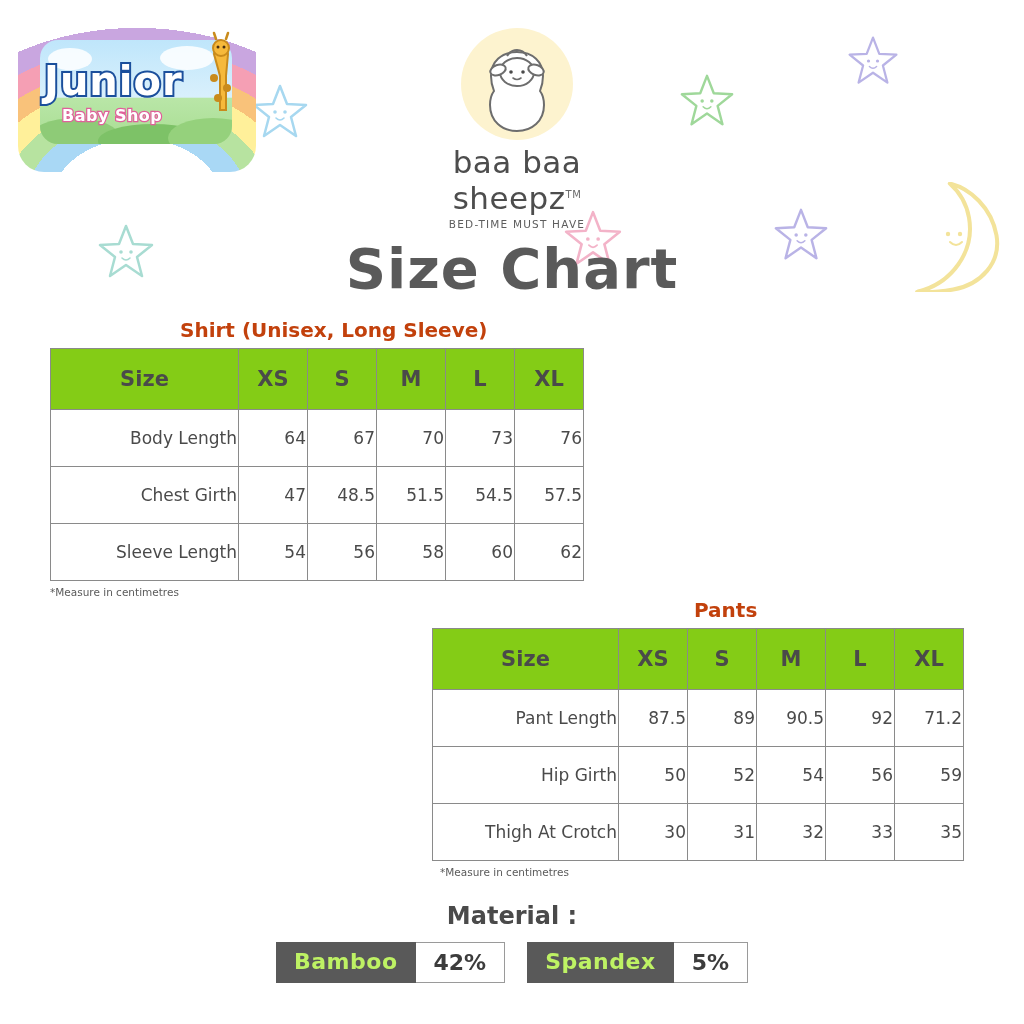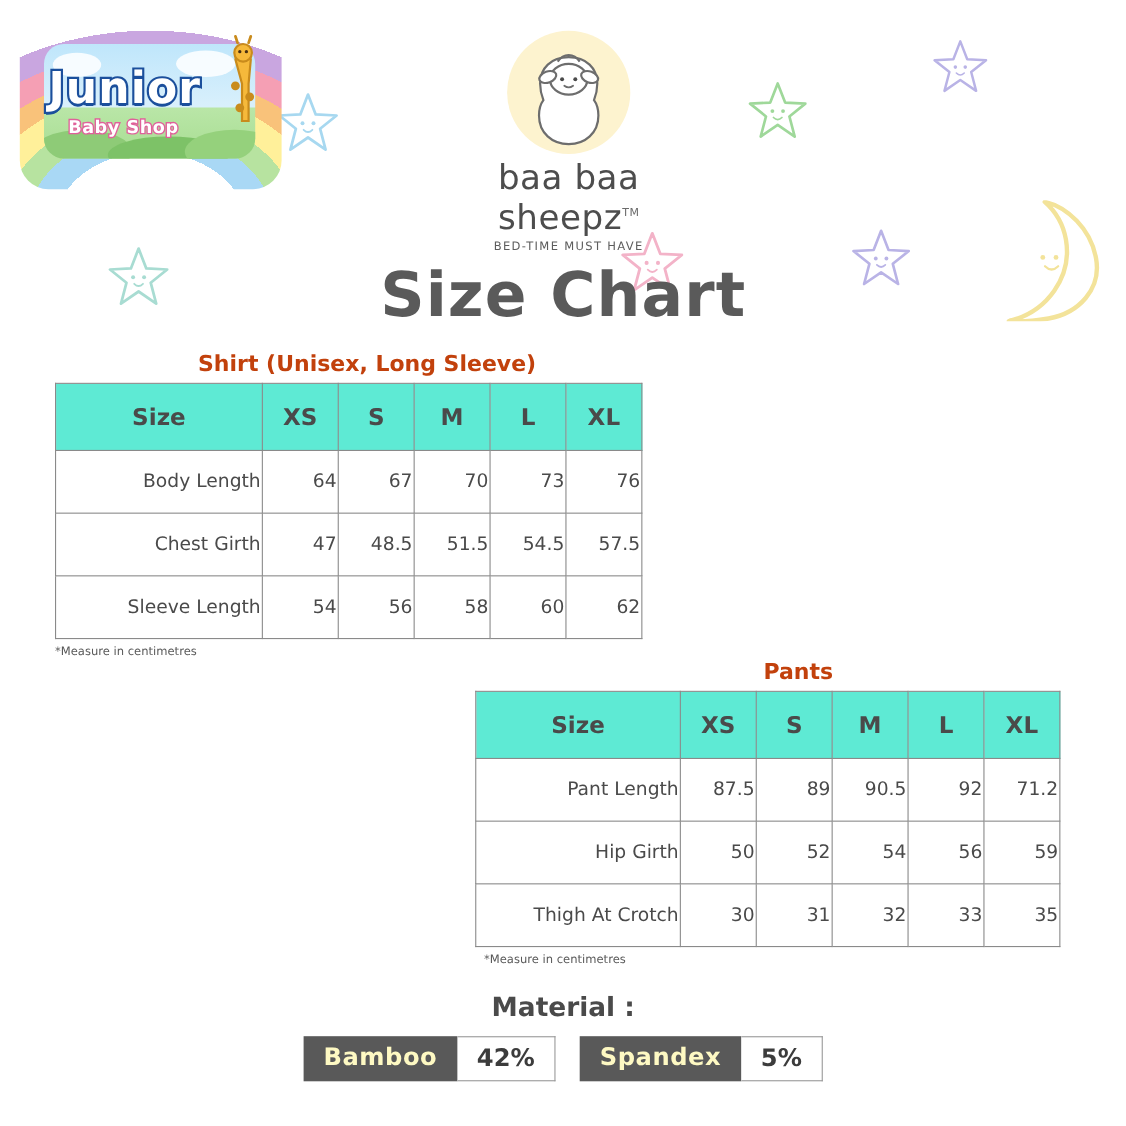--- a/index.html
+++ b/index.html
@@ -168,21 +168,21 @@
     background: #fff;
   }
   table.size td, table.size th {
     border: 1px solid #8a8a8a;
     text-align: center;
     font-family: "DejaVu Sans", sans-serif;
     font-weight: normal;
     color: #4a4a4a;
   }
   table.size thead th {
-    background: #5eead4;
+    background: #84cc16;
     font-weight: bold;
     font-size: 21px;
     height: 58px;
   }
   table.size tbody td {
     font-size: 17px;
     height: 54px;
     text-align: right;
   }
   table.size tbody td.rowlabel {
@@ -225,21 +225,21 @@
     position: absolute;
     left: 0; top: 942px;
     width: 1024px;
     display: flex;
     justify-content: center;
     gap: 22px;
   }
   .mat-pill { display: flex; }
   .mat-name {
     background: #595959;
-    color: #fef9c3;
+    color: #bef264;
     font-family: "DejaVu Sans", sans-serif;
     font-weight: bold;
     font-size: 22px;
     padding: 7px 18px;
     letter-spacing: .5px;
   }
   .mat-val {
     background: #ffffff;
     border: 1px solid #9a9a9a;
     border-left: none;

